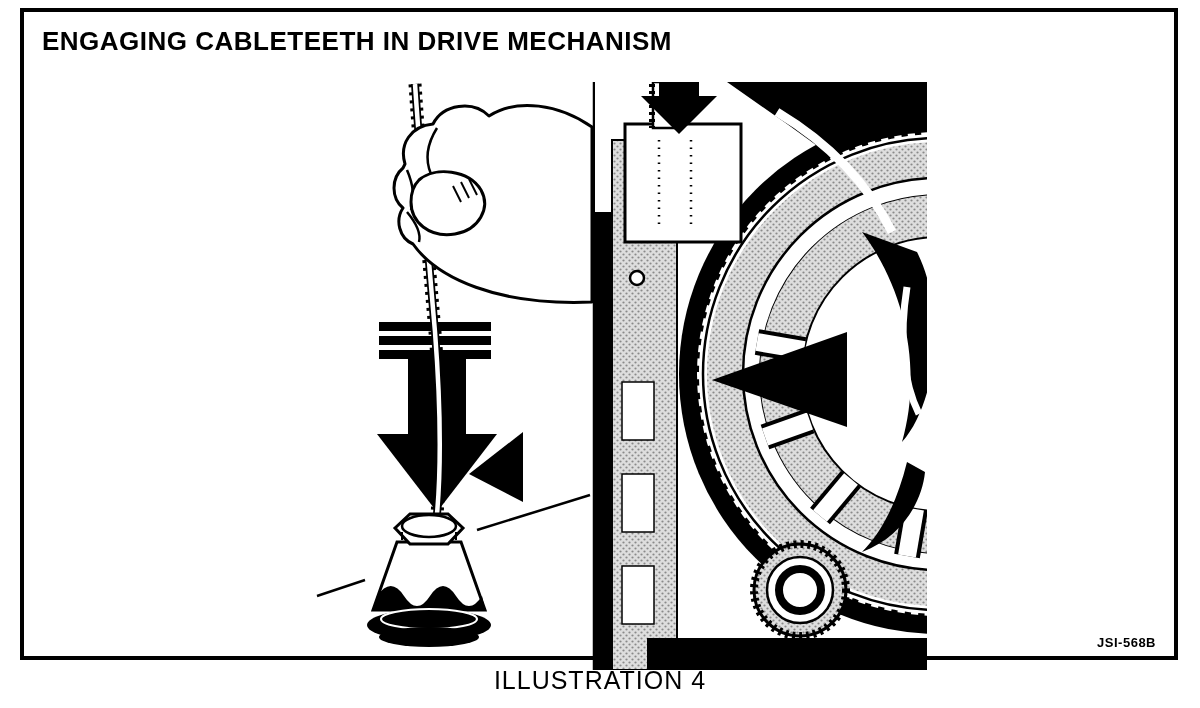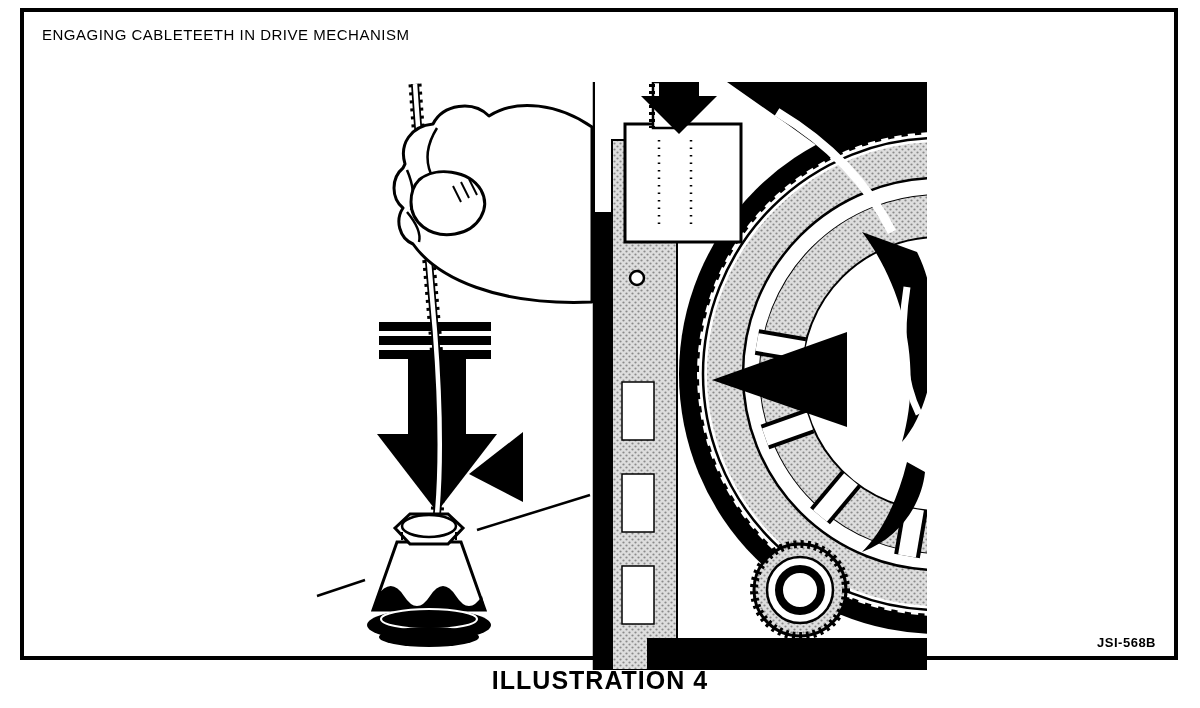--- a/index.html
+++ b/index.html
@@ -6,29 +6,29 @@
   #page{
     position:relative;width:1200px;height:708px;background:#ffffff;
     font-family:"Liberation Sans",sans-serif;color:#000;overflow:hidden;
   }
   .figure-frame{
     position:absolute;left:20px;top:8px;width:1158px;height:652px;
     border:4px solid #000;box-sizing:border-box;background:#fff;
   }
   .figure-title{
     position:absolute;left:18px;top:14px;
-    font-size:15px;font-weight:normal;letter-spacing:0.5px;white-space:nowrap;
+    font-size:26px;font-weight:bold;letter-spacing:0.5px;white-space:nowrap;
   }
   .ref-code{
     position:absolute;right:18px;bottom:6px;
     font-size:13px;font-weight:bold;letter-spacing:0.5px;
   }
   .figure-caption{
     position:absolute;left:0;top:666px;width:100%;
-    text-align:center;font-size:25px;font-weight:bold;letter-spacing:1px;
+    text-align:center;font-size:25px;font-weight:normal;letter-spacing:1px;
   }
   .art{position:absolute;left:283px;top:70px;width:620px;height:588px;}
 </style>
 </head>
 <body>
 
 <div id="page">
 
   <div class="figure-frame">
 

